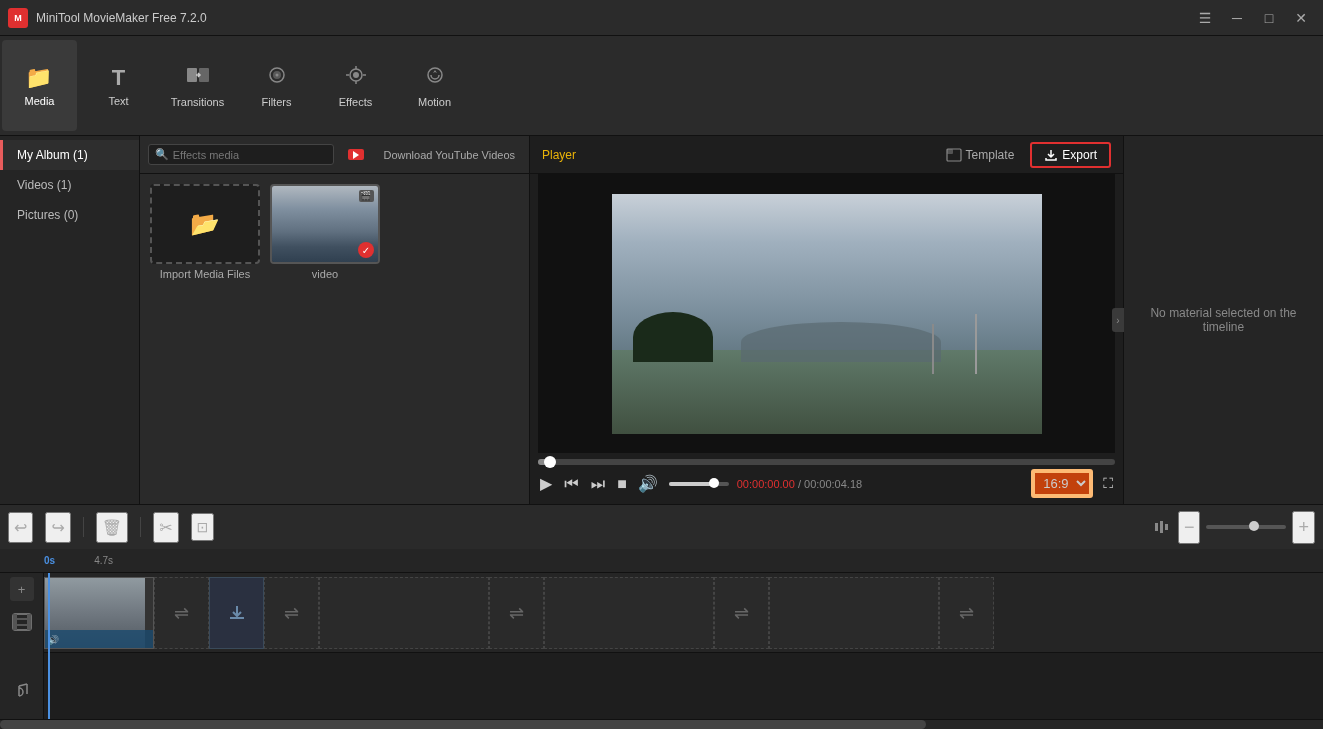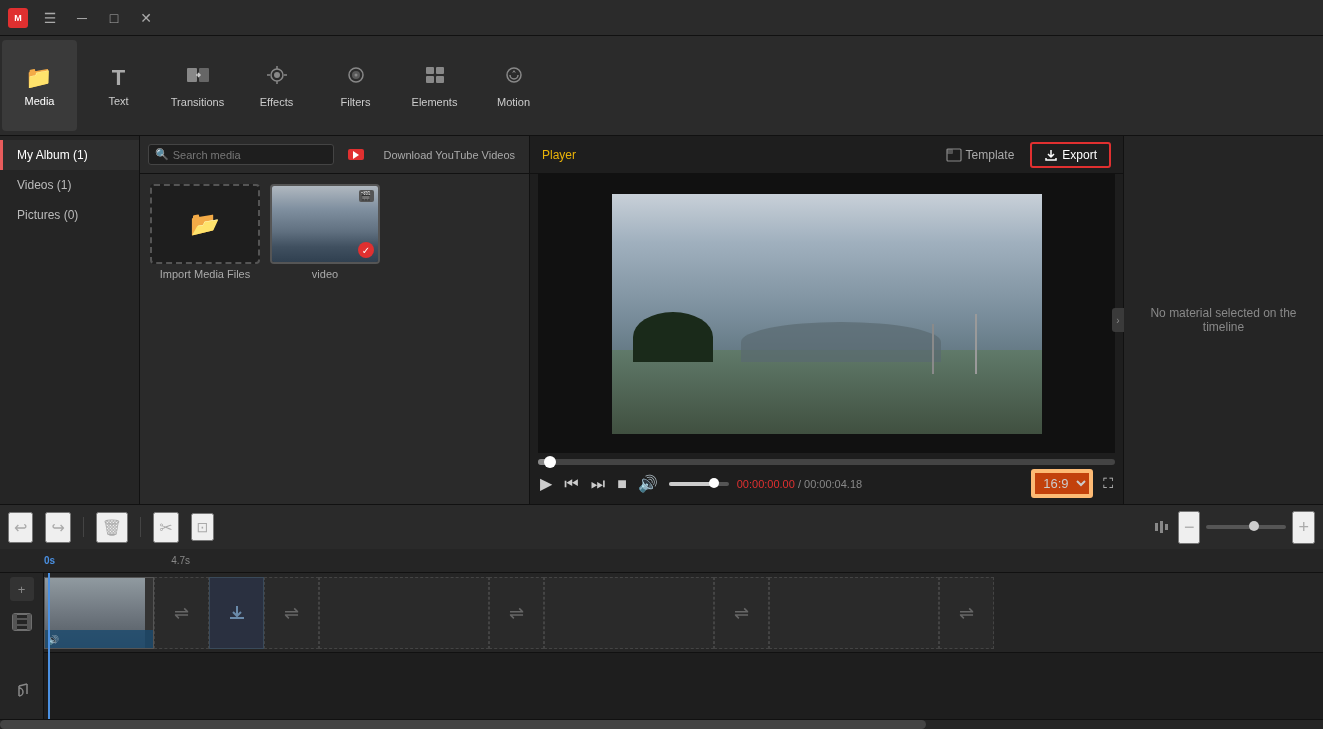--- a/index.html
+++ b/index.html
@@ -447,21 +447,21 @@
     }
     .timeline-ruler {
       height: 24px;
       background: #252525;
       border-bottom: 1px solid #111;
       display: flex;
       align-items: center;
       padding-left: 44px;
       font-size: 10px;
       color: #888;
-      gap: 116px;
+      gap: 39px;
     }
     .timeline-track-area {
       display: flex;
       flex: 1;
       min-height: 0;
     }
     .timeline-track-icons {
       width: 44px;
       background: #252525;
       display: flex;
@@ -579,20 +579,21 @@
     ::-webkit-scrollbar-track { background: #1e1e1e; }
     ::-webkit-scrollbar-thumb { background: #444; border-radius: 3px; }
   </style>
 </head>
 <body>
 
 <div class="title-bar">
   <div class="title-bar-logo">
     <span>M</span>
   </div>
+  <span class="title-bar-text">MiniTool MovieMaker Free 7.2.0</span>
   <div class="title-bar-controls">
     <button class="title-bar-btn">☰</button>
     <button class="title-bar-btn">─</button>
     <button class="title-bar-btn">□</button>
     <button class="title-bar-btn close">✕</button>
   </div>
 </div>
 
 <div class="app-body">
 
@@ -615,50 +616,39 @@
           <rect x="13" y="4" width="10" height="14" rx="1" fill="#666"></rect>
           <path d="M10 11 L14 11 M12 9 L14 11 L12 13" stroke="#ccc" stroke-width="1.5" fill="none"></path>
         </svg>
       </span>
       <span class="label">Transitions</span>
     </div>
 
     <div class="toolbar-item">
       <span class="icon" style="color:#aaa;">
         <svg width="24" height="22" viewBox="0 0 24 22">
+          <circle cx="12" cy="11" r="7" fill="none" stroke="#888" stroke-width="1.5"></circle>
+          <circle cx="12" cy="11" r="4" fill="#888" opacity="0.5"></circle>
+          <circle cx="12" cy="11" r="1.5" fill="#888"></circle>
+        </svg>
+      </span>
+      <span class="label">Filters</span>
+    </div>
+
+    <div class="toolbar-item">
+      <span class="icon" style="color:#aaa;">
+        <svg width="24" height="22" viewBox="0 0 24 22">
           <circle cx="12" cy="11" r="6" fill="none" stroke="#888" stroke-width="1.5"></circle>
           <circle cx="12" cy="11" r="3" fill="#888"></circle>
           <path d="M12 2 L12 5 M12 17 L12 20 M2 11 L5 11 M19 11 L22 11" stroke="#888" stroke-width="1.5"></path>
         </svg>
       </span>
       <span class="label">Effects</span>
     </div>
 
-    <div class="toolbar-item">
-      <span class="icon" style="color:#aaa;">
-        <svg width="24" height="22" viewBox="0 0 24 22">
-          <circle cx="12" cy="11" r="7" fill="none" stroke="#888" stroke-width="1.5"></circle>
-          <circle cx="12" cy="11" r="4" fill="#888" opacity="0.5"></circle>
-          <circle cx="12" cy="11" r="1.5" fill="#888"></circle>
-        </svg>
-      </span>
-      <span class="label">Filters</span>
-    </div>
-
-    <div class="toolbar-item">
-      <span class="icon" style="color:#aaa;">
-        <svg width="24" height="22" viewBox="0 0 24 22">
-          <rect x="3" y="3" width="8" height="7" rx="1" fill="#888"></rect>
-          <rect x="13" y="3" width="8" height="7" rx="1" fill="#888"></rect>
-          <rect x="3" y="12" width="8" height="7" rx="1" fill="#888"></rect>
-          <rect x="13" y="12" width="8" height="7" rx="1" fill="#888"></rect>
-        </svg>
-      </span>
-      <span class="label">Elements</span>
-    </div>
 
     <div class="toolbar-item">
       <span class="icon" style="color:#aaa;">
         <svg width="24" height="22" viewBox="0 0 24 22">
           <circle cx="12" cy="11" r="7" fill="none" stroke="#888" stroke-width="1.5"></circle>
           <path d="M12 6 L14 9 L12 8 L10 9 Z" fill="#888"></path>
           <path d="M8 11 A4 4 0 0 0 16 11" fill="none" stroke="#888" stroke-width="1.5"></path>
         </svg>
       </span>
       <span class="label">Motion</span>
@@ -676,21 +666,21 @@
       </div>
       <div class="sidebar-item">
         <span>Pictures (0)</span>
       </div>
     </div>
 
     <div class="media-panel">
       <div class="media-panel-toolbar">
         <div class="search-box">
           <span>🔍</span>
-          <span style="color:#777;">Search media</span>
+          <span style="color:#777;">Effects media</span>
         </div>
         <div class="youtube-btn">
           <div class="yt-icon">
             <div class="yt-play"></div>
           </div>
           <span>Download YouTube Videos</span>
         </div>
       </div>
       <div class="media-grid">
 

